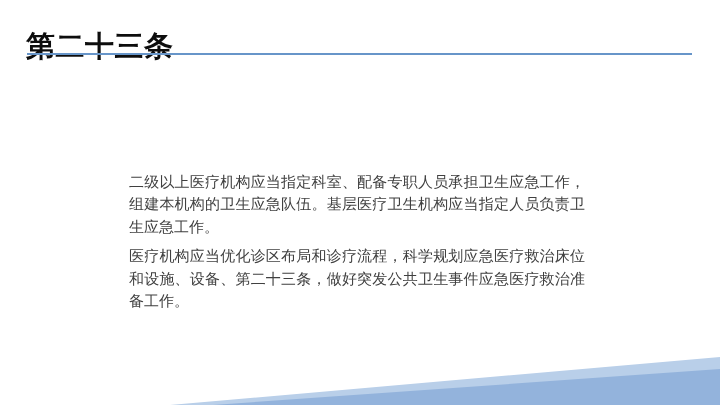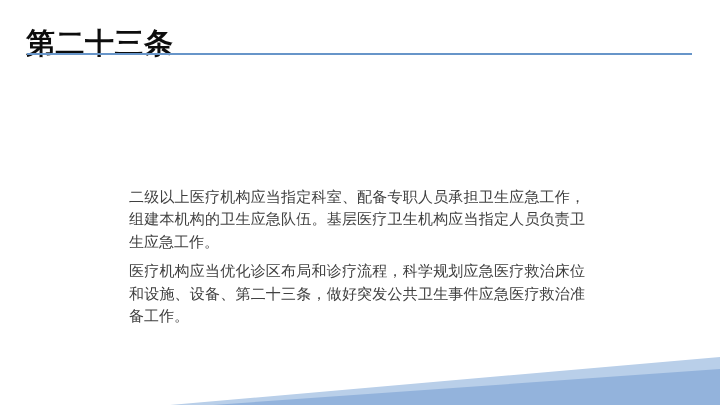--- a/index.html
+++ b/index.html
@@ -6,21 +6,21 @@
     margin: 0;
     padding: 0;
     background: #ffffff;
   }
   .slide {
     position: relative;
     width: 720px;
     height: 405px;
     background: #ffffff;
     overflow: hidden;
-    font-family: Liberation Mono, monospace;
+    font-family: Liberation Sans, sans-serif;
   }
   .slide-title {
     position: absolute;
     left: 26px;
     top: 9px;
     font-size: 29px;
     line-height: 36px;
     font-weight: 700;
     color: #0d0d0d;
     letter-spacing: 0.5px;
@@ -30,21 +30,21 @@
     position: absolute;
     left: 27px;
     top: 53px;
     width: 665px;
     height: 2px;
     background: #6795c9;
   }
   .body-block {
     position: absolute;
     left: 129px;
-    top: 188px;
+    top: 171px;
     width: 456px;
     color: #404040;
     font-size: 15px;
     line-height: 22.4px;
     text-align: justify;
     text-justify: inter-ideograph;
   }
   .body-block p {
     margin: 0 0 7px 0;
   }

